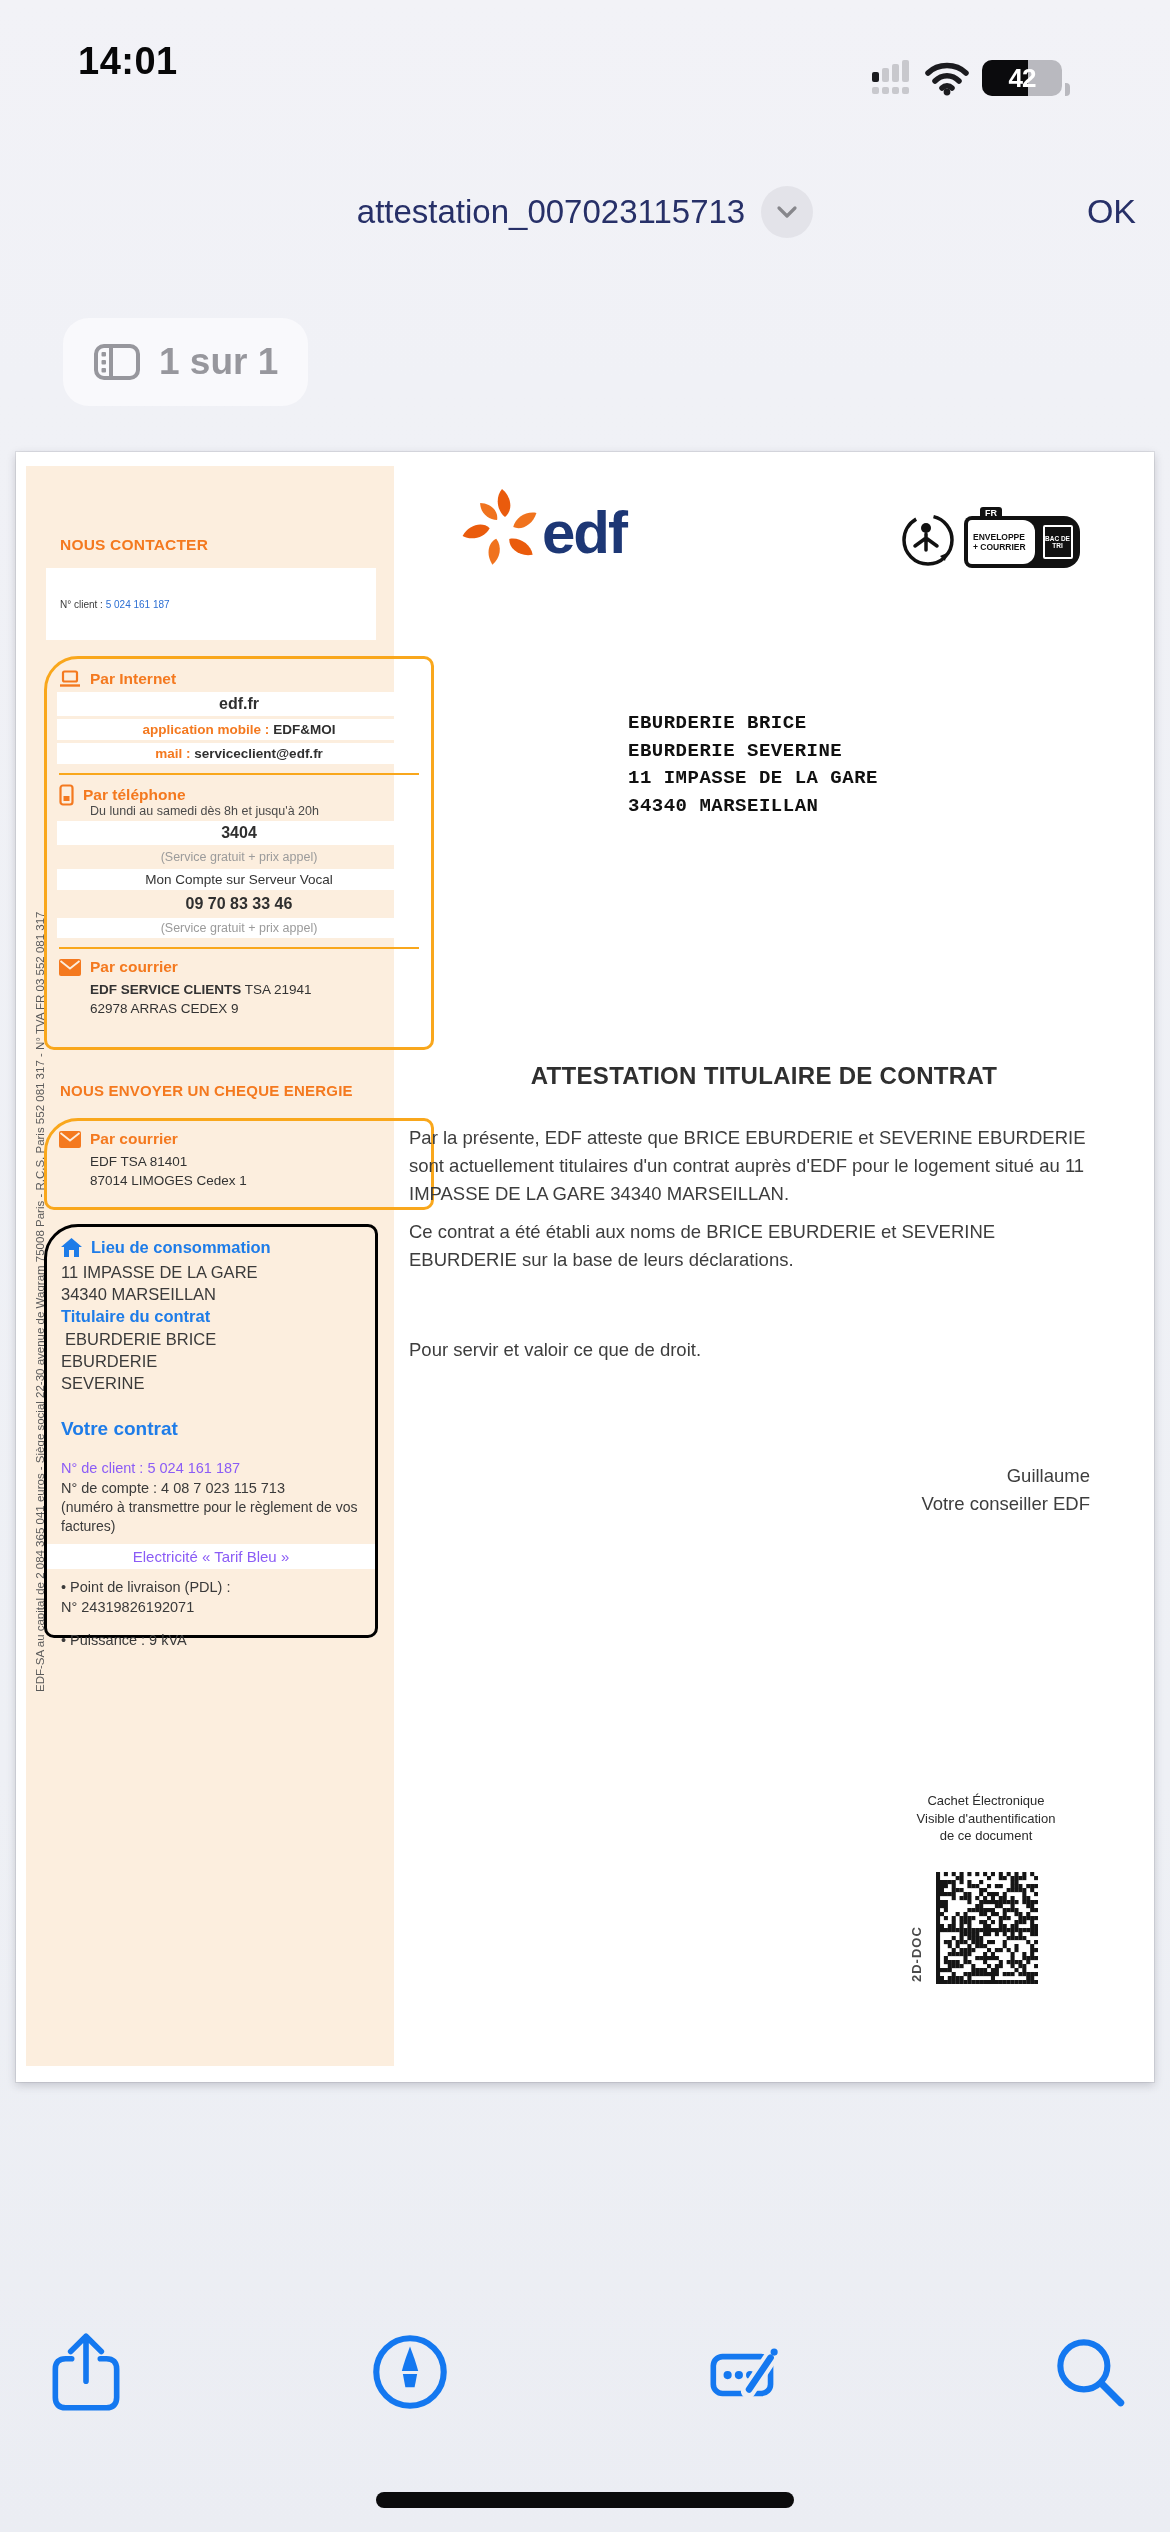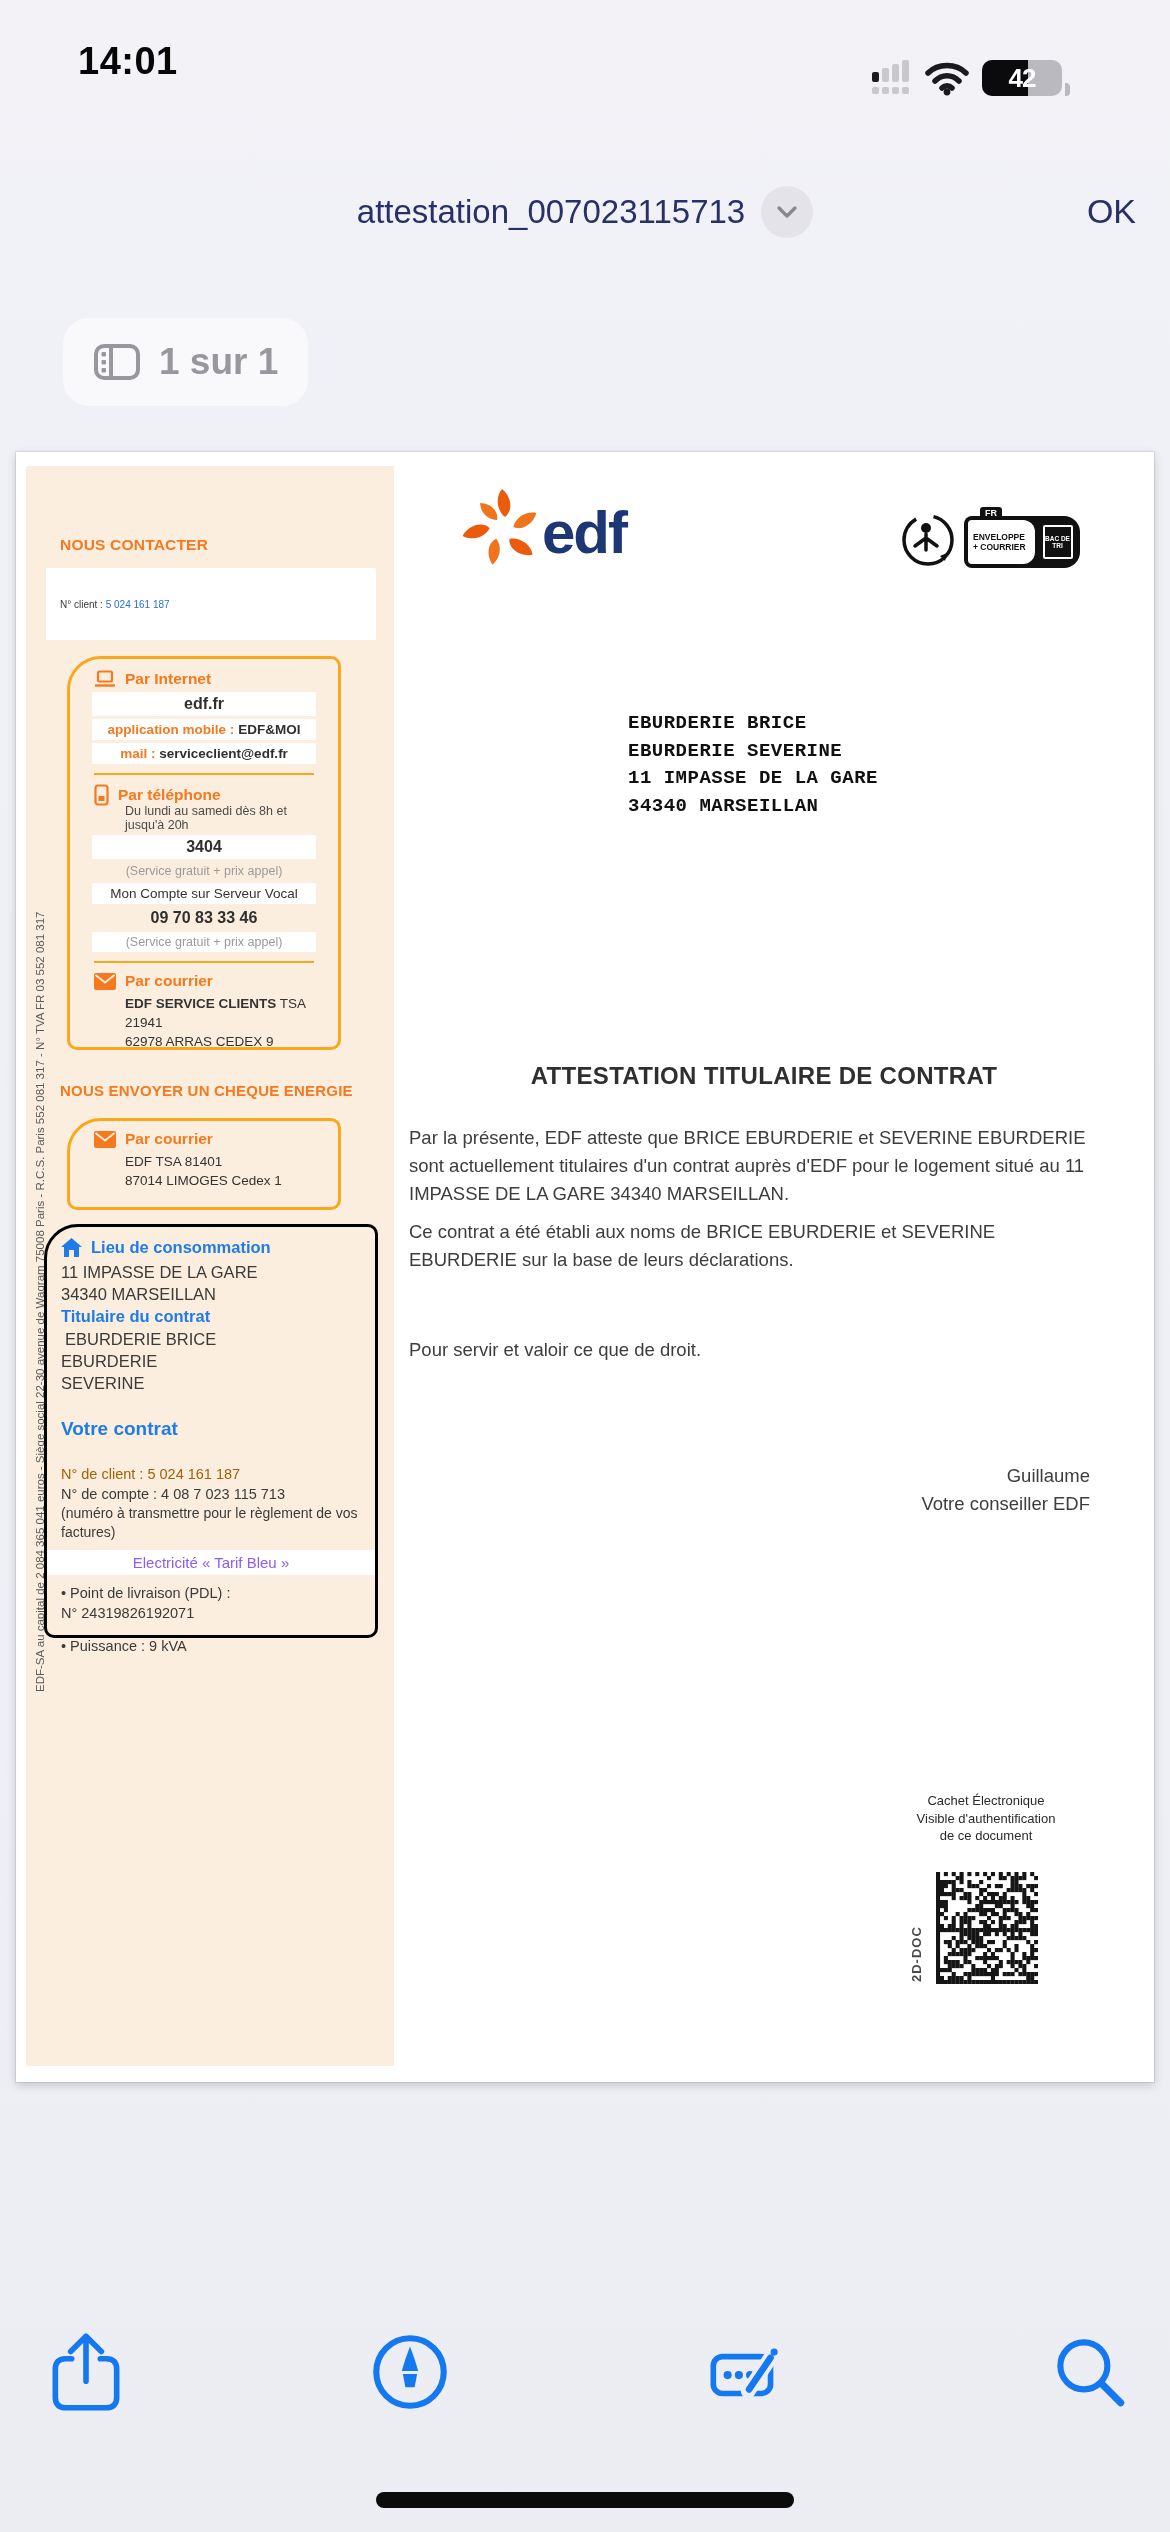--- a/index.html
+++ b/index.html
@@ -25,22 +25,22 @@
   
   .doc{position:absolute;left:16px;top:452px;width:1138px;height:1630px;background:#fff;
     box-shadow:0 0 0 1px rgba(60,60,70,.10),0 3px 9px rgba(40,40,60,.22);}
   .sidebar{position:absolute;left:10px;top:14px;width:368px;height:1600px;background:#fceede;}
   .legal-vert{position:absolute;left:2px;top:76px;height:1150px;width:26px;
     writing-mode:vertical-rl;transform:rotate(180deg);font-size:11.5px;color:#5a5a5a;white-space:nowrap;line-height:24px;}
   .sb-h1{position:absolute;left:34px;font-size:15.5px;font-weight:700;color:#f4791f;letter-spacing:.2px;}
   .client-box{position:absolute;left:20px;top:102px;width:330px;height:72px;background:#fff;display:flex;align-items:center;}
   .client-box .txt{margin-left:14px;font-size:10px;color:#3b3b3b;}
   .blue-num{color:#2c6fd3;}
-  .obox{position:absolute;left:18px;width:274px;border:3px solid #f9a71c;border-radius:34px 10px 10px 10px;
-    box-sizing:border-box;padding:8px 22px;margin-left:23px;}
+  .obox{position:absolute;left:18px;width:390px;border:3px solid #f9a71c;border-radius:34px 10px 10px 10px;
+    box-sizing:border-box;padding:8px 10px;}
   .bbox{position:absolute;left:18px;width:334px;border:3px solid #000000;border-radius:34px 10px 10px 10px;
     box-sizing:border-box;padding:8px 14px;}
   .hrow{display:flex;align-items:center;gap:9px;margin:3px 0 4px 2px;}
   .hrow .hlabel{font-size:15.5px;font-weight:700;color:#f4791f;}
   .wrow{background:#fff;margin:3px 0;padding:3px 0;text-align:center;font-size:13.5px;color:#333;}
   .crow{margin:2px 0;padding:2px 0;text-align:center;font-size:13.5px;color:#333;}
   .note{font-size:12.5px;color:#9b9b9b;}
   .bold16{font-size:16px;font-weight:700;color:#2f2f2f;}
   .olabel{color:#f4791f;font-weight:700;}
   .dval{color:#2f2f2f;font-weight:700;}
@@ -212,21 +212,21 @@
           </svg>
           <span class="blue-h">Lieu de consommation</span>
         </div>
         <div class="bline">11 IMPASSE DE LA GARE</div>
         <div class="bline">34340 MARSEILLAN</div>
         <div class="blue-h" style="line-height:23px">Titulaire du contrat</div>
         <div class="bline" style="padding-left:4px">EBURDERIE BRICE</div>
         <div class="bline">EBURDERIE</div>
         <div class="bline">SEVERINE</div>
         <div class="blue-h" style="font-size:19px;margin-top:22px;line-height:26px">Votre contrat</div>
-        <div class="sline" style="color:#a16207;margin-top:22px">
+        <div class="sline" style="color:#8b5cf6;margin-top:16px">
           <span>N° de client :</span>
           <span>5 024 161 187</span>
         </div>
         <div class="sline">N° de compte : 4 08 7 023 115 713</div>
         <div class="sline" style="font-size:14px;line-height:19px">(numéro à transmettre pour le règlement de vos factures)</div>
         <div class="tariff-strip">Electricité « Tarif Bleu »</div>
         <div class="sline">• Point de livraison (PDL) :</div>
         <div class="sline">N° 24319826192071</div>
         <div class="sline" style="margin-top:13px">• Puissance : 9 kVA</div>
       </div>

